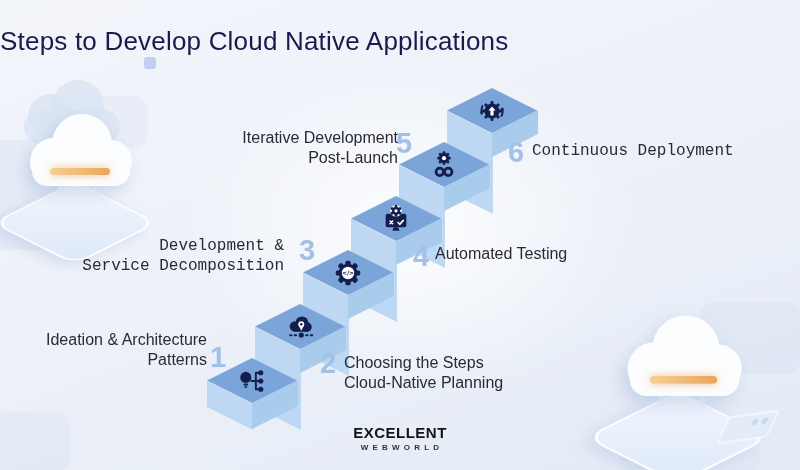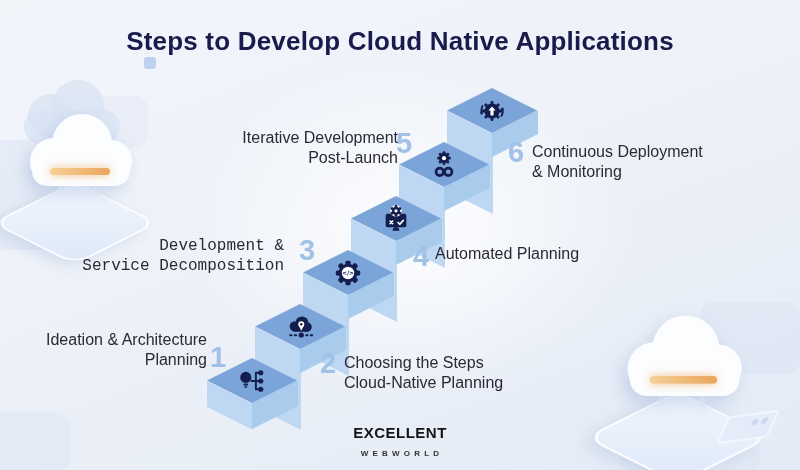--- a/index.html
+++ b/index.html
@@ -4,22 +4,22 @@
 <style>
   html,body{margin:0;padding:0;}
   #stage{
     position:relative;width:800px;height:470px;overflow:hidden;
     font-family:"Liberation Sans",sans-serif;
     background:linear-gradient(160deg,#f3f5fb 0%,#edf1f8 45%,#e4ebf6 100%);
   }
   .glow{position:absolute;left:180px;top:60px;width:460px;height:340px;border-radius:50%;
     background:radial-gradient(closest-side,rgba(255,255,255,.9),rgba(255,255,255,0));}
   
-  .title{position:absolute;top:26px;left:0;right:0;text-align:center;
-    font-size:26px;font-weight:700;letter-spacing:.2px;color:#191b4d;}
+  .title{position:absolute;top:26px;left:0;right:0;
+    font-size:26px;font-weight:400;letter-spacing:.2px;color:#191b4d;}
   
   .bgshape{position:absolute;background:#d7e2f3;border-radius:14px;}
   .cloud3d{position:absolute;width:140px;height:170px;}
   .cloud3d .ghost{position:absolute;background:#d8e3f3;border-radius:50%;opacity:.75;}
   .cloud3d .g1{left:14px;top:10px;width:44px;height:44px;}
   .cloud3d .g2{left:38px;top:-4px;width:52px;height:52px;}
   .cloud3d .g3{left:10px;top:26px;width:96px;height:34px;border-radius:17px;}
   .cloud3d .platform{position:absolute;left:2px;top:80px;width:112px;height:112px;border-radius:22px;
     background:linear-gradient(135deg,#f3f7fd,#dde8f8);border:3px solid #fafcff;
     transform:scaleY(.5) rotate(45deg);box-shadow:0 10px 18px rgba(140,165,210,.28);}
@@ -48,21 +48,21 @@
     clip-path:polygon(50% 0,100% 50%,50% 100%,0 50%);}
   .step .icon{position:absolute;left:50%;top:50%;transform:translate(-50%,-50%);
     color:#141e4e;line-height:0;}
   
   .num{position:absolute;font-size:29px;font-weight:600;color:#a2c1e6;z-index:200;}
   .label{position:absolute;font-size:16px;line-height:19.5px;color:#2a2a36;z-index:200;}
   .label.ra{text-align:right;}
   
   .logo{position:absolute;left:0;right:0;top:424px;text-align:center;z-index:200;}
   .logo .l1{font-size:15px;font-weight:800;letter-spacing:.5px;color:#141414;}
-  .logo .l2{font-size:8px;font-weight:600;letter-spacing:4.2px;color:#333;margin-top:8px;padding-left:4px;}
+  .logo .l2{font-size:8px;font-weight:600;letter-spacing:4.2px;color:#333;margin-top:2px;padding-left:4px;}
 </style>
 </head>
 <body>
 
 <div id="stage">
   <div class="glow"></div>
 
   <div class="bgshape" style="left:-10px;top:140px;width:85px;height:110px;opacity:.4;"></div>
   <div class="bgshape" style="left:78px;top:96px;width:70px;height:52px;opacity:.3;"></div>
   <div class="bgshape" style="left:144px;top:57px;width:12px;height:12px;border-radius:3px;opacity:.9;background:#b8cdf0;"></div>
@@ -235,39 +235,38 @@
 
   <div class="num" style="left:210px;top:341px;">1</div>
   <div class="num" style="left:320px;top:347px;">2</div>
   <div class="num" style="left:299px;top:234px;">3</div>
   <div class="num" style="left:413px;top:240px;">4</div>
   <div class="num" style="left:396px;top:127px;">5</div>
   <div class="num" style="left:508px;top:136px;">6</div>
 
   <div class="label ra" style="right:593px;top:330px;">
     <div>Ideation &amp; Architecture</div>
-    <div>Planning</div>
+    <div>Patterns</div>
   </div>
   <div class="label" style="left:344px;top:353px;">
     <div>Choosing the Steps</div>
     <div>Cloud-Native Planning</div>
   </div>
   <div class="label ra" style="right:516px;top:237px;font-family:Liberation Mono, monospace;">
     <div>Development &amp;</div>
     <div>Service Decomposition</div>
   </div>
   <div class="label" style="left:435px;top:244px;">
-    <div>Automated Planning</div>
+    <div>Automated Testing</div>
   </div>
   <div class="label ra" style="right:402px;top:128px;">
     <div>Iterative Development</div>
     <div>Post-Launch</div>
   </div>
-  <div class="label" style="left:532px;top:142px;">
+  <div class="label" style="left:532px;top:142px;font-family:Liberation Mono, monospace;">
     <div>Continuous Deployment</div>
-    <div>&amp; Monitoring</div>
   </div>
 
   <div class="logo">
     <div class="l1">EXCELLENT</div>
     <div class="l2">WEBWORLD</div>
   </div>
 </div>
 
 </body></html>

